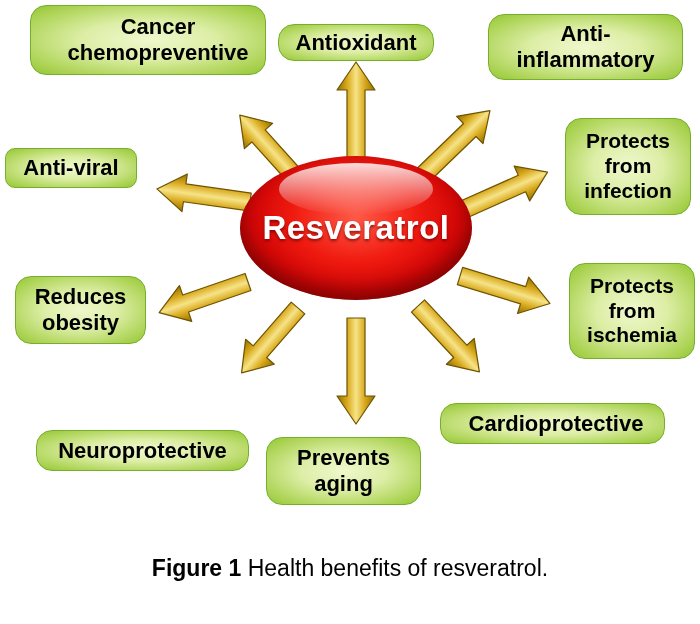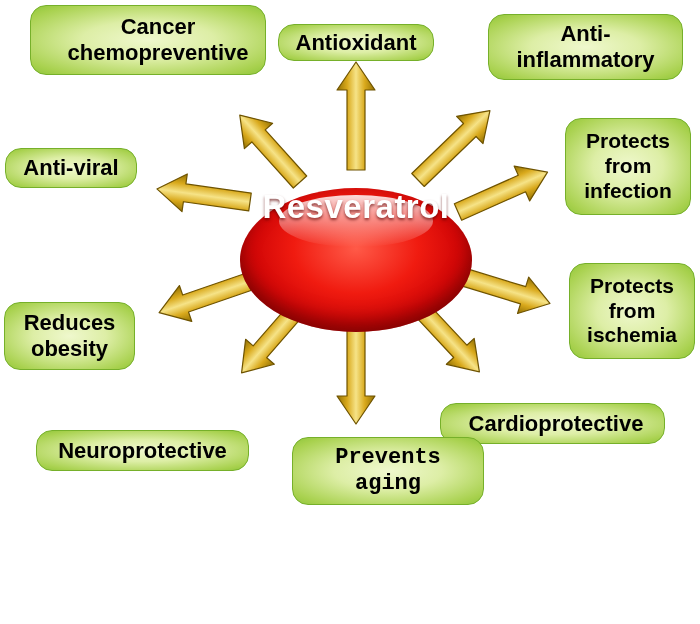--- a/index.html
+++ b/index.html
@@ -37,38 +37,39 @@
     font-size: 22px;
     color: #000000;
     text-align: center;
     white-space: pre-line;
     line-height: 1.18;
   }
   
   .b-cancer      { left: 30px;  top: 5px;   width: 236px; height: 70px; padding-left: 20px; }
   .b-antiox      { left: 278px; top: 24px;   width: 156px; height: 37px; }
   .b-antiinf     { left: 488px; top: 14px;  width: 195px; height: 66px; text-align: center; }
-  .b-antiviral   { left: 5px;   top: 148px; width: 132px; height: 40px; }
+  .b-antiviral   { left: 5px;   top: 148px; width: 132px; height: 40px; border-radius: 10px; }
   .b-infection   { left: 565px; top: 118px; width: 126px; height: 97px; font-size: 21px; }
-  .b-obesity     { left: 4px;   top: 276px; width: 131px; height: 68px; margin-top: 26px; }
+  .b-obesity     { left: 15px;   top: 276px; width: 131px; height: 68px; }
   .b-ischemia    { left: 569px; top: 263px; width: 126px; height: 96px; font-size: 21px; }
   .b-neuro       { left: 36px;  top: 403px; width: 213px; height: 41px; margin-top: 27px; }
   .b-cardio      { left: 440px; top: 403px; width: 225px; height: 41px; padding-left: 7px; }
-  .b-aging       { left: 292px; top: 437px; width: 192px; height: 68px; font-family: Liberation Mono, monospace; }
+  .b-aging       { left: 266px; top: 437px; width: 155px; height: 68px; }
 
   .center-ellipse {
     position: absolute;
     left: 240px;
-    top: 188px;
+    top: 156px;
     width: 232px;
     height: 144px;
     border-radius: 50%;
     background: radial-gradient(ellipse at 50% 42%, #ff5a48 0%, #f01b10 38%, #d30707 62%, #920000 100%);
     box-shadow: inset 0 -10px 18px rgba(80,0,0,0.55);
     display: flex;
+    align-items: center;
     justify-content: center;
   }
   .center-ellipse::before {
     content: "";
     position: absolute;
     left: 17%;
     top: 5%;
     width: 66%;
     height: 36%;
     border-radius: 50%;
@@ -179,14 +180,17 @@
     <span>Neuroprotective</span>
   </div>
   <div class="benefit b-cardio">
     <span>Cardioprotective</span>
   </div>
   <div class="benefit b-aging">
     <span>Prevents
 aging</span>
   </div>
 
+  <div class="caption">
+    <span class="bold">Figure 1</span><span> Health benefits of resveratrol.</span>
+  </div>
 
 </div>
 
 </body></html>

